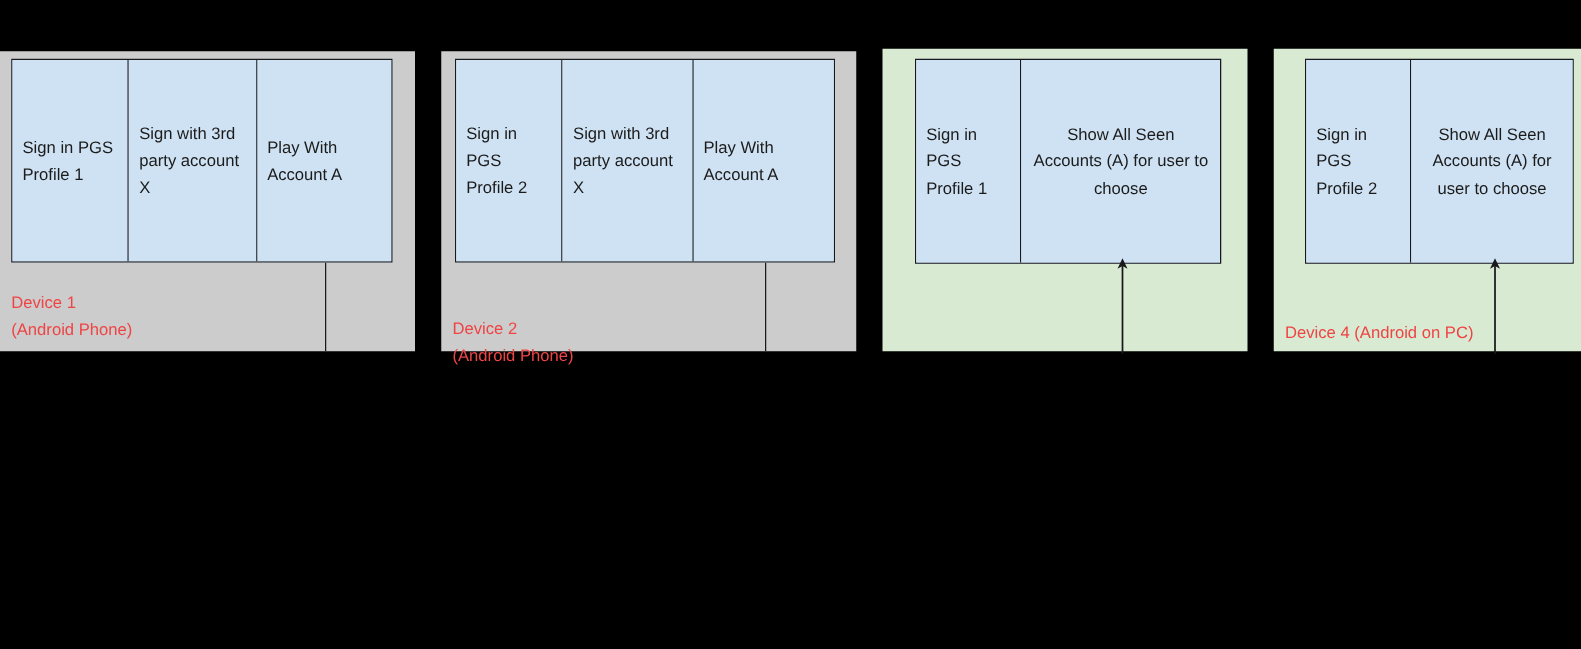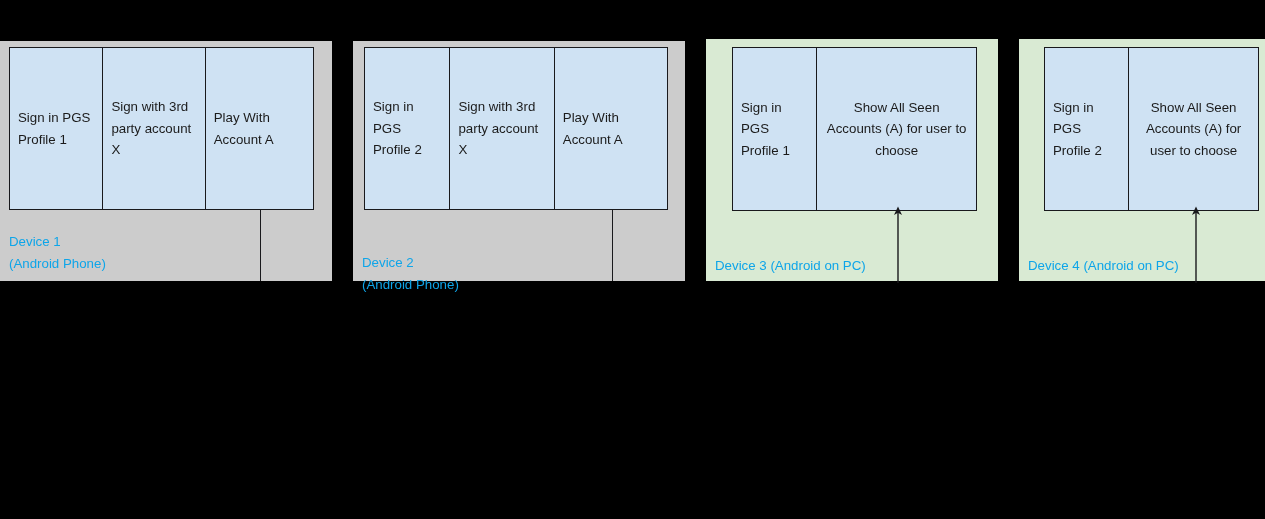--- a/index.html
+++ b/index.html
@@ -44,21 +44,21 @@
   }
   .step-box:last-child { border-right: none; }
   .step-box.align-left   { justify-content: flex-start; text-align: left; }
   .step-box.align-center { justify-content: flex-start; text-align: center; }
 
   
   .device-caption {
     position: absolute;
     font-size: 13.3px;
     line-height: 1.63;
-    color: #0ea5e9;
+    color: #ef4444;
     white-space: pre-line;
   }
 
   
   .panel-divider {
     position: absolute;
     width: 1.4px;
     background: #19191c;
   }
 
@@ -120,21 +120,20 @@
     </div>
   </div>
 
   <div class="up-arrow" style="left:889px; top:205px; width:18px; height:78px;">
     <svg width="18" height="78" viewBox="0 0 18 78" aria-hidden="true">
       <line x1="9" y1="78" x2="9" y2="7" stroke="#19191c" stroke-width="1.4"></line>
       <path d="M9 1.5 L13 10 L9 7.8 L5 10 Z" fill="#19191c"></path>
     </svg>
   </div>
 
-  <div class="device-caption" style="left:715px; top:255px; width:270px;">Device 3 (Android on PC)</div>
 
   <div class="device-panel panel-green" style="left:1019px; top:39px; width:246px; height:242px;"></div>
 
   <div class="step-row" style="left:1044px; top:47px; width:215px; height:164px;">
     <div class="step-box align-left" style="width:85px;">
       <span>Sign in PGS Profile 2</span>
     </div>
     <div class="step-box align-center" style="width:130px;">
       <span>Show All Seen Accounts (A) for user to choose</span>
     </div>

